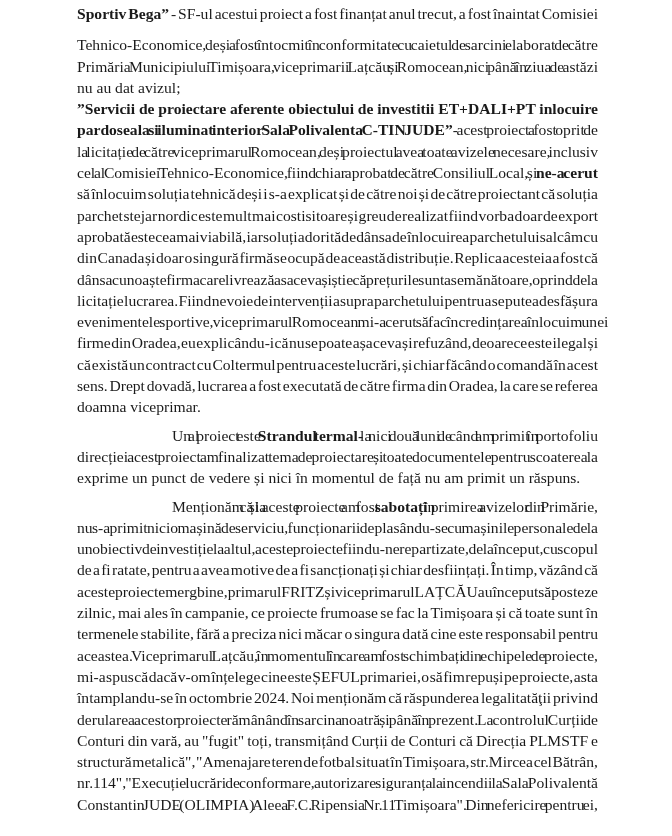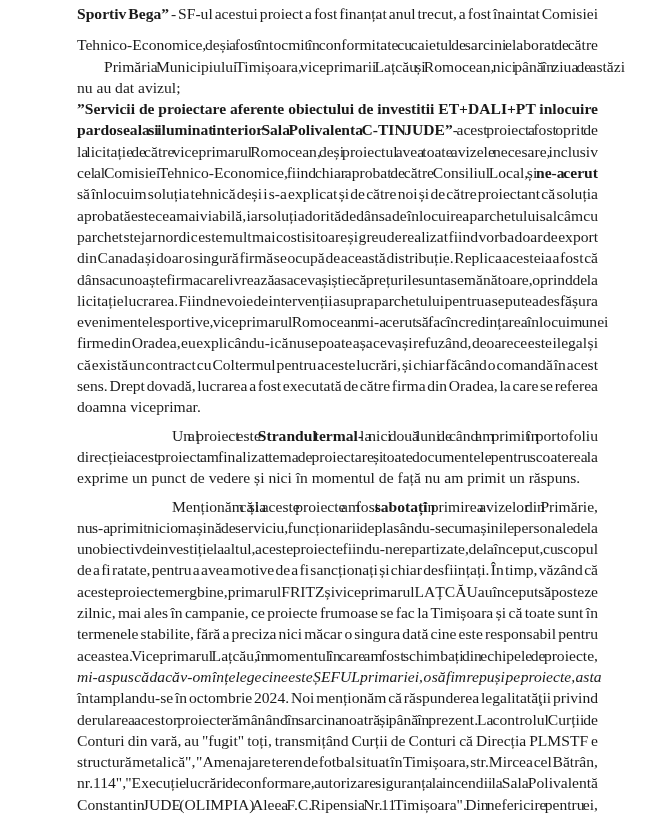--- a/index.html
+++ b/index.html
@@ -20,29 +20,29 @@
   .line.indent { padding-left: 95px; }
   .seg.b { font-weight: bold; }
 </style>
 </head>
 <body>
 
 <div class="page" id="page">
     <div class="para">
       <span class="line" style="word-spacing: -1.97879px; text-align: left; text-align-last: left;"><span class="seg b">Sportiv Bega”</span><span class="seg"> - SF-ul acestui proiect a fost finanțat anul trecut, a fost înaintat Comisiei</span></span>
       <span class="line" style="word-spacing: -5.06971px; text-align: left; text-align-last: left; margin-top: 10px;"><span class="seg">Tehnico-Economice, deși a fost întocmit în conformitate cu caietul de sarcini elaborat de către</span></span>
-      <span class="line" style="word-spacing: -5.66276px; text-align: left; text-align-last: left; margin-left: 27px;"><span class="seg">Primăria Municipiului Timișoara, viceprimarii Lațcău și Romocean, nici până în ziua de astăzi</span></span>
+      <span class="line" style="word-spacing: -5.66276px; text-align: left; text-align-last: left;"><span class="seg">Primăria Municipiului Timișoara, viceprimarii Lațcău și Romocean, nici până în ziua de astăzi</span></span>
       <span class="line" style="word-spacing: 0px; text-align: left; text-align-last: left;"><span class="seg">nu au dat avizul;</span></span>
       <span class="line" style="word-spacing: -0.0449219px; text-align: left; text-align-last: left;"><span class="seg b">”Servicii de proiectare aferente obiectului de investitii ET+DALI+PT inlocuire</span></span>
       <span class="line" style="word-spacing: -5.37981px; text-align: left; text-align-last: left;"><span class="seg b">pardoseala si iluminat interior Sala Polivalenta C-TIN JUDE”</span><span class="seg">- acest proiect a fost oprit de</span></span>
       <span class="line" style="word-spacing: -5.79557px; text-align: left; text-align-last: left;"><span class="seg">la licitație de către viceprimarul Romocean, deși proiectul avea toate avizele necesare, inclusiv</span></span>
       <span class="line" style="word-spacing: -5.15264px; text-align: left; text-align-last: left;"><span class="seg">cel al Comisiei Tehnico-Economice, fiind chiar aprobat de către Consiliul Local, și </span><span class="seg b">ne-a cerut</span></span>
       <span class="line" style="word-spacing: -2.69485px; text-align: left; text-align-last: left;"><span class="seg">să înlocuim soluția tehnică deși i s-a explicat și de către noi și de către proiectant că soluția</span></span>
+      <span class="line" style="word-spacing: -3.34167px; text-align: left; text-align-last: left;"><span class="seg">parchet stejar nordic este mult mai costisitoare și greu de realizat fiind vorba doar de export</span></span>
       <span class="line" style="word-spacing: -3.70201px; text-align: left; text-align-last: left;"><span class="seg">aprobată este cea mai viabilă, iar soluția dorită de dânsa de înlocuirea parchetului salcâm cu</span></span>
-      <span class="line" style="word-spacing: -3.34167px; text-align: left; text-align-last: left;"><span class="seg">parchet stejar nordic este mult mai costisitoare și greu de realizat fiind vorba doar de export</span></span>
       <span class="line" style="word-spacing: -3.24023px; text-align: left; text-align-last: left;"><span class="seg">din Canada și doar o singură firmă se ocupă de această distribuție. Replica acesteia a fost că</span></span>
       <span class="line" style="word-spacing: -4.34792px; text-align: left; text-align-last: left;"><span class="seg">dânsa cunoaște firma care livrează asa ceva și știe că prețurile sunt asemănătoare, oprind de la</span></span>
       <span class="line" style="word-spacing: -3.59896px; text-align: left; text-align-last: left;"><span class="seg">licitație lucrarea. Fiind nevoie de intervenții asupra parchetului pentru a se putea desfășura</span></span>
       <span class="line" style="word-spacing: -4.6625px; text-align: left; text-align-last: left;"><span class="seg">evenimentele sportive, viceprimarul Romocean mi-a cerut să fac încredințarea înlocuim unei</span></span>
       <span class="line" style="word-spacing: -3.42676px; text-align: left; text-align-last: left;"><span class="seg">firme din Oradea, eu explicându-i că nu se poate așa ceva și refuzând, deoarece este ilegal și</span></span>
       <span class="line" style="word-spacing: -2.96458px; text-align: left; text-align-last: left;"><span class="seg">că există un contract cu Coltermul pentru aceste lucrări, și chiar făcând o comandă în acest</span></span>
       <span class="line" style="word-spacing: -2.20833px; text-align: left; text-align-last: left;"><span class="seg">sens. Drept dovadă, lucrarea a fost executată de către firma din Oradea, la care se referea</span></span>
       <span class="line last"><span class="seg">doamna viceprimar.</span></span>
     </div>
     <div class="para">
@@ -52,21 +52,21 @@
     </div>
     <div class="para">
       <span class="line indent" style="word-spacing: -8.33654px; text-align: left; text-align-last: left;"><span class="seg">Menționăm că și la aceste proiecte am fost </span><span class="seg b">sabotați</span><span class="seg"> în primirea avizelor din Primărie,</span></span>
       <span class="line" style="word-spacing: -4.55889px; text-align: left; text-align-last: left;"><span class="seg">nu s-a primit nicio mașină de serviciu, funcționarii deplasându-se cu mașinile personale de la</span></span>
       <span class="line" style="word-spacing: -4.32143px; text-align: left; text-align-last: left;"><span class="seg">un obiectiv de investiție la altul, aceste proiecte fiindu-ne repartizate, de la început, cu scopul</span></span>
       <span class="line" style="word-spacing: -2.63976px; text-align: center; text-align-last: left;"><span class="seg">de a fi ratate, pentru a avea motive de a fi sancționați și chiar desființați. În timp, văzând că</span></span>
       <span class="line" style="word-spacing: -3.9401px; text-align: left; text-align-last: left;"><span class="seg">aceste proiecte merg bine, primarul FRITZ și viceprimarul LAȚCĂU au început să posteze</span></span>
       <span class="line" style="word-spacing: -1.4834px; text-align: left; text-align-last: left;"><span class="seg">zilnic, mai ales în campanie, ce proiecte frumoase se fac la Timișoara și că toate sunt în</span></span>
       <span class="line" style="word-spacing: -1.75361px; text-align: left; text-align-last: left;"><span class="seg">termenele stabilite, fără a preciza nici măcar o singura dată cine este responsabil pentru</span></span>
       <span class="line" style="word-spacing: -5.45913px; text-align: left; text-align-last: left;"><span class="seg">aceastea. Viceprimarul Lațcău, în momentul în care am fost schimbați din echipele de proiecte,</span></span>
-      <span class="line" style="word-spacing: -3.39551px; text-align: left; text-align-last: left; font-style: italic;"><span class="seg">mi-a spus că dacă v-om înțelege cine este ȘEFUL primariei, o să fim repuși pe proiecte, asta</span></span>
+      <span class="line" style="word-spacing: -3.39551px; text-align: left; text-align-last: left;"><span class="seg">mi-a spus că dacă v-om înțelege cine este ȘEFUL primariei, o să fim repuși pe proiecte, asta</span></span>
       <span class="line" style="word-spacing: -2.0625px; text-align: left; text-align-last: left;"><span class="seg">întamplandu-se în octombrie 2024. Noi menționăm că răspunderea legalitatăţii privind</span></span>
       <span class="line" style="word-spacing: -4.87612px; text-align: left; text-align-last: left;"><span class="seg">derularea acestor proiecte rămânând în sarcina noatră și până în prezent. La controlul Curții de</span></span>
       <span class="line" style="word-spacing: -0.913462px; text-align: left; text-align-last: left;"><span class="seg">Conturi din vară, au "fugit" toți, transmițând Curții de Conturi că Direcția PLMSTF e</span></span>
       <span class="line" style="word-spacing: -3.19744px; text-align: left; text-align-last: left;"><span class="seg">structură metalică", "Amenajare teren de fotbal situat în Timișoara, str.Mircea cel Bătrân,</span></span>
       <span class="line" style="word-spacing: -4.75568px; text-align: left; text-align-last: left;"><span class="seg">nr.114", "Execuție lucrări de conformare, autorizare siguranța la incendii la Sala Polivalentă</span></span>
       <span class="line" style="word-spacing: -5.64974px; text-align: left; text-align-last: left;"><span class="seg">Constantin JUDE (OLIMPIA) Aleea F.C. Ripensia Nr. 11 Timișoara". Din nefericire pentru ei,</span></span>
     </div>
   </div>
 
 </body></html>

